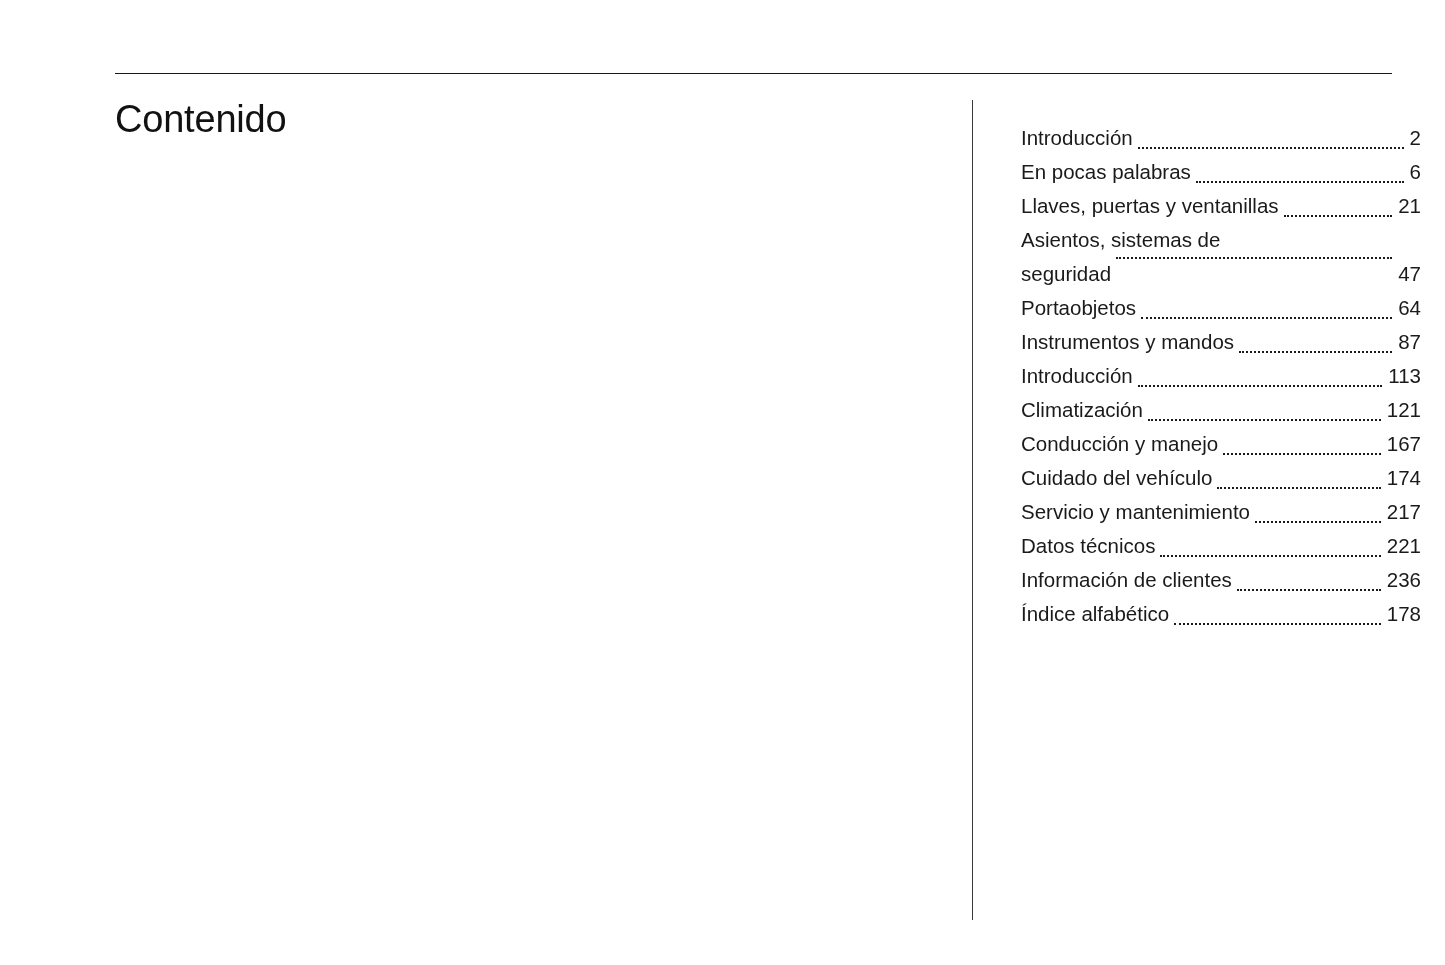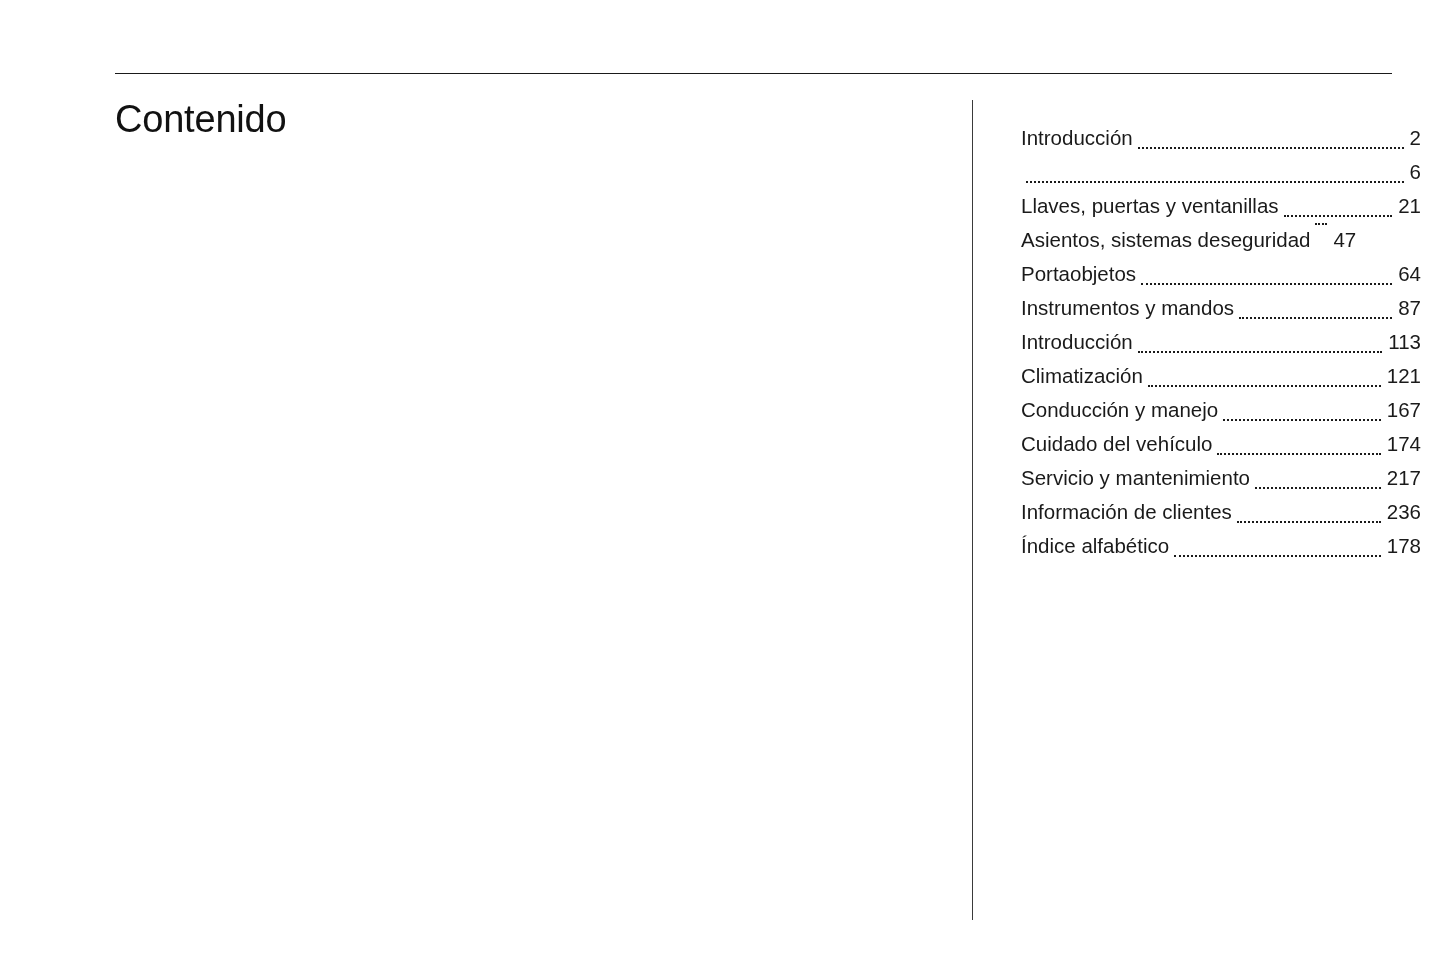--- a/index.html
+++ b/index.html
@@ -83,21 +83,21 @@
     min-width: 12px;
     height: 0;
   }
   .toc-item .page-num {
     flex: 0 0 auto;
     text-align: right;
     padding-left: 4px;
   }
   .two-line {
     display: flex;
-    flex-direction: row;
+    flex-direction: column;
     align-items: stretch;
   }
   .two-line .first-line {
     font-size: 20.5px;
     line-height: 34px;
   }
   .two-line .second-row {
     display: flex;
     align-items: flex-start;
   }
@@ -115,20 +115,21 @@
     <div class="toc-divider"></div>
     <ul class="toc-list">
 
       <li class="toc-item">
         <span class="label">Introducción</span>
         <span class="leader"></span>
         <span class="page-num">2</span>
       </li>
 
       <li class="toc-item">
+        <span class="label">En pocas palabras</span>
         <span class="leader"></span>
         <span class="page-num">6</span>
       </li>
 
       <li class="toc-item">
         <span class="label">Llaves, puertas y ventanillas</span>
         <span class="leader"></span>
         <span class="page-num">21</span>
       </li>
 
@@ -176,20 +177,25 @@
         <span class="leader"></span>
         <span class="page-num">174</span>
       </li>
 
       <li class="toc-item">
         <span class="label">Servicio y mantenimiento</span>
         <span class="leader"></span>
         <span class="page-num">217</span>
       </li>
 
+      <li class="toc-item">
+        <span class="label">Datos técnicos</span>
+        <span class="leader"></span>
+        <span class="page-num">221</span>
+      </li>
 
       <li class="toc-item">
         <span class="label">Información de clientes</span>
         <span class="leader"></span>
         <span class="page-num">236</span>
       </li>
 
       <li class="toc-item">
         <span class="label">Índice alfabético</span>
         <span class="leader"></span>

